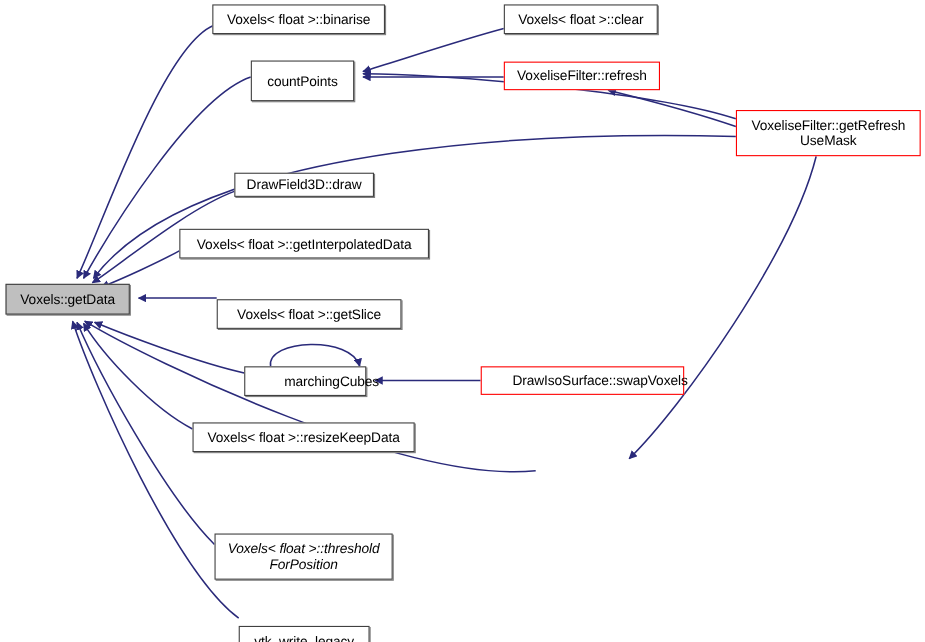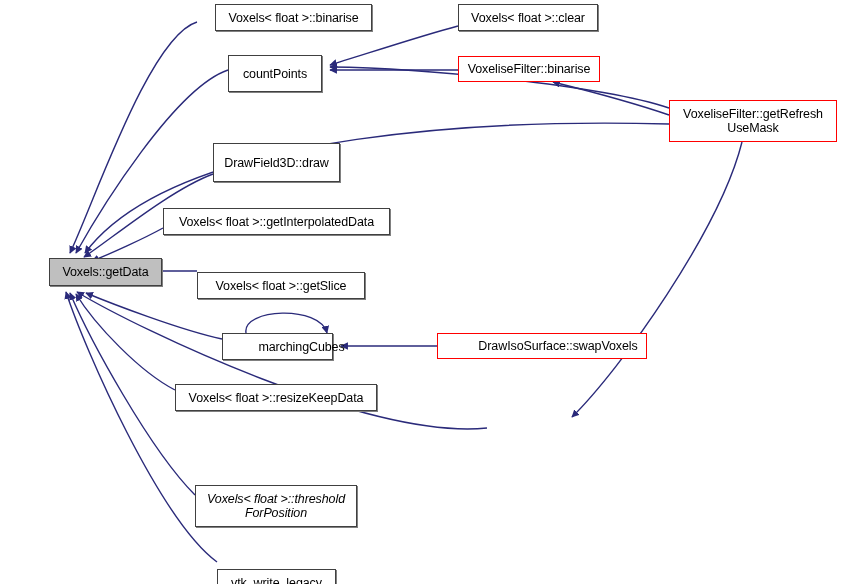--- a/index.html
+++ b/index.html
@@ -37,21 +37,20 @@
     background: #ffffff;
     border: 1px solid #404040;
     white-space: pre-line;
     letter-spacing: -0.1px;
     z-index: 5;
   }
   .node.current {
     background: #bfbfbf;
     border: 1px solid #404040;
     box-shadow: 1px 1px 0 #808080;
-    margin-left: 44px;
   }
   .node.external {
     border: 1px solid #ff0000;
     background: #ffffff;
   }
   .node.plain {
     box-shadow: 1px 1px 0 #808080;
   }
 </style>
 </head>
@@ -84,40 +83,40 @@
         <path d="M742,142 C720,230 620,370 572,417" fill="none" stroke="#2a2a7a" stroke-width="1.4" marker-end="url(#arrow)"></path>
         <path d="M437,346 L341,346" fill="none" stroke="#2a2a7a" stroke-width="1.4" marker-end="url(#arrow)"></path>
       </g>
     <g id="selfloops">
       <path d="M246,333 C242,308 320,305 327,333" fill="none" stroke="#2a2a7a" stroke-width="1.4" marker-end="url(#arrow)"></path>
     </g>
   </svg>
 
   <div class="node current" style="left:5px;top:258px;width:113px;height:28px;">Voxels::getData</div>
 
-  <div class="node plain" style="left:215px;top:4px;width:157px;height:27px;">Voxels&lt; float &gt;::binarise</div>
+  <div class="node plain" style="left:193px;top:4px;width:157px;height:27px;">Voxels&lt; float &gt;::binarise</div>
 
   <div class="node plain" style="left:228px;top:55px;width:94px;height:37px;">countPoints</div>
 
   <div class="node plain" style="left:458px;top:4px;width:140px;height:27px;">Voxels&lt; float &gt;::clear</div>
 
-  <div class="node external" style="left:458px;top:56px;width:142px;height:26px;">VoxeliseFilter::binarise</div>
+  <div class="node external" style="left:458px;top:56px;width:142px;height:26px;">VoxeliseFilter::refresh</div>
 
   <div class="node external" style="left:669px;top:100px;width:168px;height:42px;">VoxeliseFilter::getRefresh
 UseMask</div>
 
-  <div class="node plain" style="left:213px;top:143px;width:127px;height:39px;">DrawField3D::draw</div>
+  <div class="node plain" style="left:213px;top:157px;width:127px;height:22px;">DrawField3D::draw</div>
 
   <div class="node plain" style="left:163px;top:208px;width:227px;height:27px;text-align:center;">Voxels&lt; float &gt;::getInterpolatedData</div>
 
   <div class="node plain" style="left:197px;top:272px;width:168px;height:27px;">Voxels&lt; float &gt;::getSlice</div>
 
   <div class="node plain" style="left:222px;top:333px;width:111px;height:27px;padding-left:48px;">marchingCubes</div>
 
-  <div class="node external" style="left:437px;top:333px;width:210px;height:26px;padding-left:32px;">DrawIsoSurface::swapVoxels</div>
+  <div class="node external" style="left:437px;top:333px;width:185px;height:26px;padding-left:32px;">DrawIsoSurface::swapVoxels</div>
 
   <div class="node plain" style="left:175px;top:384px;width:202px;height:27px;">Voxels&lt; float &gt;::resizeKeepData</div>
 
 
   <div class="node plain" style="left:195px;top:485px;width:162px;height:42px;font-style:italic;">Voxels&lt; float &gt;::threshold
 ForPosition</div>
 
   <div class="node plain" style="left:217px;top:551px;width:119px;height:27px;margin-top:18px;">vtk_write_legacy</div>
 
 </div>

